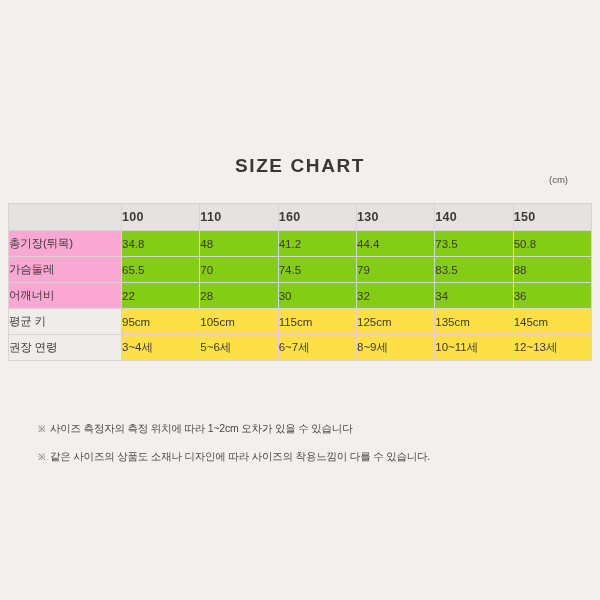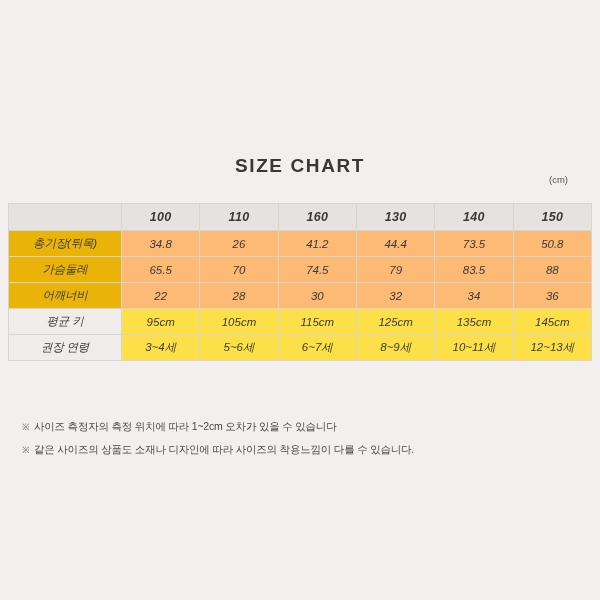--- a/index.html
+++ b/index.html
@@ -47,24 +47,23 @@
   table.size-chart {
     width: 584px;
     border-collapse: collapse;
     table-layout: fixed;
   }
   table.size-chart td, table.size-chart th {
     border: 1px solid #d8d4d1;
     height: 25px;
     font-size: 11.5px;
     font-weight: normal;
-    text-align: center;
+    text-align: left;
     color: #3c3936;
     padding: 0;
-    font-style: italic;
   }
   table.size-chart tr.header-row th {
     background: #e6e2df;
     font-weight: bold;
     font-size: 12.5px;
     height: 26px;
     letter-spacing: 0.3px;
   }
   table.size-chart tr.header-row th.corner {
     background: #e6e2df;
@@ -76,36 +75,37 @@
     letter-spacing: -0.2px;
   }
   tr.group-b td {
     background: #fde047;
   }
   tr.group-b td.rowlabel {
     background: #f0ecea;
     margin-left: 40px;
   }
   tr.group-a td {
-    background: #fdba74;
+    background: #84cc16;
   }
   tr.group-a td.rowlabel {
-    background: #eab308;
+    background: #f9a8d4;
   }
   .notes {
     position: absolute;
     top: 415px;
     left: 22px;
     width: 560px;
   }
   .note {
     font-size: 10.5px;
     color: #4a4644;
-    line-height: 22px;
+    line-height: 27px;
     letter-spacing: -0.2px;
+    margin-left: 16px;
   }
   .note .bullet {
     display: inline-block;
     width: 12px;
     color: #6b6664;
     font-size: 9px;
   }
 </style>
 </head>
 <body>
@@ -125,21 +125,21 @@
           <th>160</th>
           <th>130</th>
           <th>140</th>
           <th>150</th>
         </tr>
       </thead>
       <tbody>
         <tr class="group-a">
           <td class="rowlabel">총기장(뒤목)</td>
           <td>34.8</td>
-          <td>26</td>
+          <td>48</td>
           <td>41.2</td>
           <td>44.4</td>
           <td>73.5</td>
           <td>50.8</td>
         </tr>
         <tr class="group-a">
           <td class="rowlabel">가슴둘레</td>
           <td>65.5</td>
           <td>70</td>
           <td>74.5</td>

